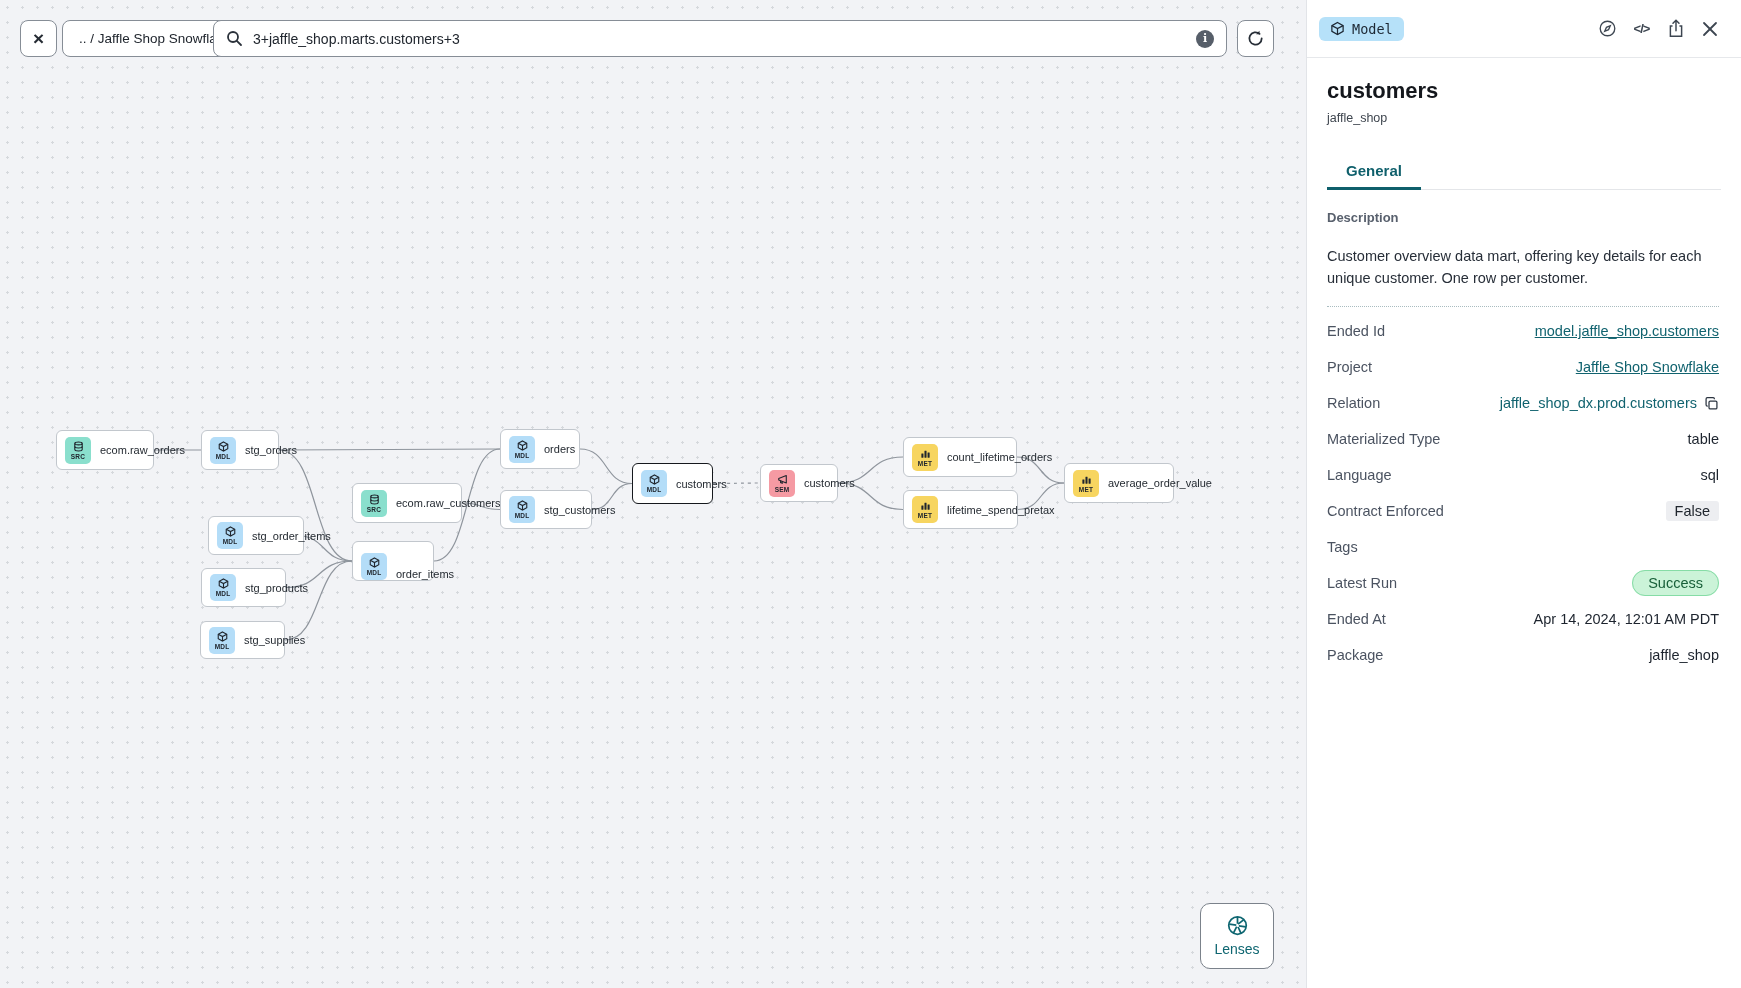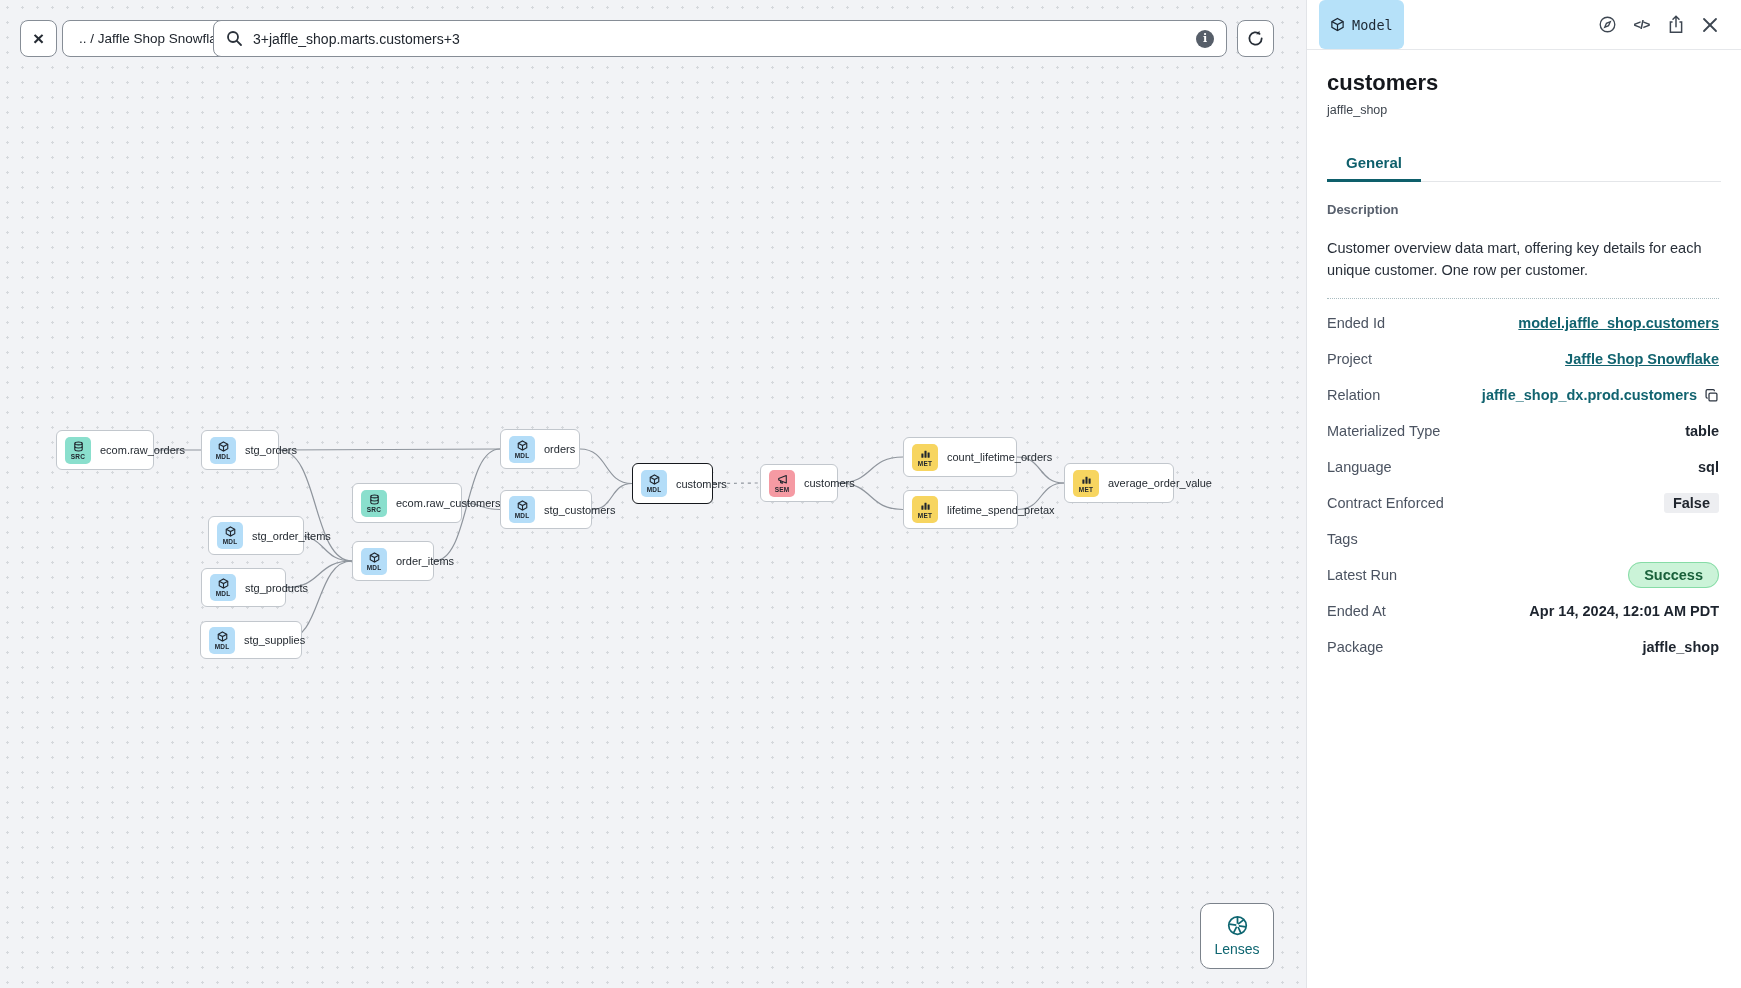--- a/index.html
+++ b/index.html
@@ -74,21 +74,21 @@
     gap:5px; cursor:pointer; color:#0e6671;
   }
   .lenses-label { font-size:14px; color:#0e6671; }
 
   
   .panel {
     position:absolute; left:1306px; top:0; width:435px; height:988px; background:#fff;
     border-left:1px solid #e2e4e8;
   }
   .panel-header {
-    height:50px; display:flex; justify-content:space-between;
+    height:58px; display:flex; align-items:center; justify-content:space-between;
     padding:0 22px 0 12px; border-bottom:1px solid #e6e8eb;
   }
   .type-badge {
     display:inline-flex; align-items:center; gap:7px; background:#b6e1f9; color:#1c2733;
     font-family:"DejaVu Sans Mono","Liberation Mono",monospace; font-size:13.5px;
     padding:4px 11px; border-radius:6px;
   }
   .hdr-icons { display:flex; align-items:center; gap:15px; color:#3d4651; }
   .hdr-icons .hicon { width:19px; height:19px; display:flex; align-items:center; justify-content:center; cursor:pointer; }
   .code-glyph { font-size:13px; font-weight:700; letter-spacing:-1px; color:#3d4651; }
@@ -109,21 +109,21 @@
   .panel-content { padding:20px 22px 0 20px; }
   .desc-heading { font-size:13px; font-weight:700; color:#58606d; margin-bottom:20px; }
   .desc-text { font-size:14.5px; line-height:22px; color:#272e38; margin-bottom:17px; }
   .dotted-sep { border:none; border-top:1.5px dotted #a9bcc0; margin-bottom:6px; }
 
   .field-row {
     display:flex; align-items:center; justify-content:space-between; padding:8.5px 0;
     min-height:36px;
   }
   .field-label { font-size:14.5px; color:#4b5361; }
-  .field-value { font-size:14.5px; color:#1d242e; text-align:center;font-weight:bold; }
+  .field-value { font-size:14.5px; color:#1d242e; text-align:center; }
   .v-link { color:#11636f; text-decoration:underline; cursor:pointer; }
   .v-link.no-u { text-decoration:none; }
   .v-relation { display:inline-flex; align-items:center; gap:7px; color:#11636f; }
   .copy-icon { cursor:pointer; display:inline-flex; color:#2b3440; }
   .chip { background:#edeef1; border-radius:3px; padding:2px 9px; font-size:14.5px; color:#20262e; }
   .pill {
     background:#cbf3d8; border:1px solid #86dca6; color:#19603a; border-radius:999px;
     padding:4px 15px; font-size:14.5px;
   }
 </style>
@@ -194,21 +194,21 @@
       <span class="badge-icon">
               <svg width="11" height="11" viewBox="0 0 16 16" fill="none" stroke="#20262e" stroke-width="1.6">
                 <path d="M8 1.4 14.2 4.8v6.4L8 14.6 1.8 11.2V4.8z"></path>
                 <path d="M1.8 4.8 8 8.1l6.2-3.3M8 8.1v6.5"></path>
               </svg>
             </span>
       <span class="badge-label">MDL</span>
     </span>
     <span class="node-label">stg_order_items</span>
   </div>
-        <div class="node" style="left: 352px; top: 541px; width: 82px; height: 40px;">
+        <div class="node" style="left: 352px; top: 541px; width: 82px; height: 40px; align-items: flex-end;">
     <span class="badge MDL">
       <span class="badge-icon">
               <svg width="11" height="11" viewBox="0 0 16 16" fill="none" stroke="#20262e" stroke-width="1.6">
                 <path d="M8 1.4 14.2 4.8v6.4L8 14.6 1.8 11.2V4.8z"></path>
                 <path d="M1.8 4.8 8 8.1l6.2-3.3M8 8.1v6.5"></path>
               </svg>
             </span>
       <span class="badge-label">MDL</span>
     </span>
     <span class="node-label">order_items</span>
@@ -218,21 +218,21 @@
       <span class="badge-icon">
               <svg width="11" height="11" viewBox="0 0 16 16" fill="none" stroke="#20262e" stroke-width="1.6">
                 <path d="M8 1.4 14.2 4.8v6.4L8 14.6 1.8 11.2V4.8z"></path>
                 <path d="M1.8 4.8 8 8.1l6.2-3.3M8 8.1v6.5"></path>
               </svg>
             </span>
       <span class="badge-label">MDL</span>
     </span>
     <span class="node-label">stg_products</span>
   </div>
-        <div class="node" style="left: 200px; top: 621px; width: 102px; height: 38px;">
+        <div class="node" style="left: 200px; top: 621px; width: 85px; height: 38px;">
     <span class="badge MDL">
       <span class="badge-icon">
               <svg width="11" height="11" viewBox="0 0 16 16" fill="none" stroke="#20262e" stroke-width="1.6">
                 <path d="M8 1.4 14.2 4.8v6.4L8 14.6 1.8 11.2V4.8z"></path>
                 <path d="M1.8 4.8 8 8.1l6.2-3.3M8 8.1v6.5"></path>
               </svg>
             </span>
       <span class="badge-label">MDL</span>
     </span>
     <span class="node-label">stg_supplies</span>

